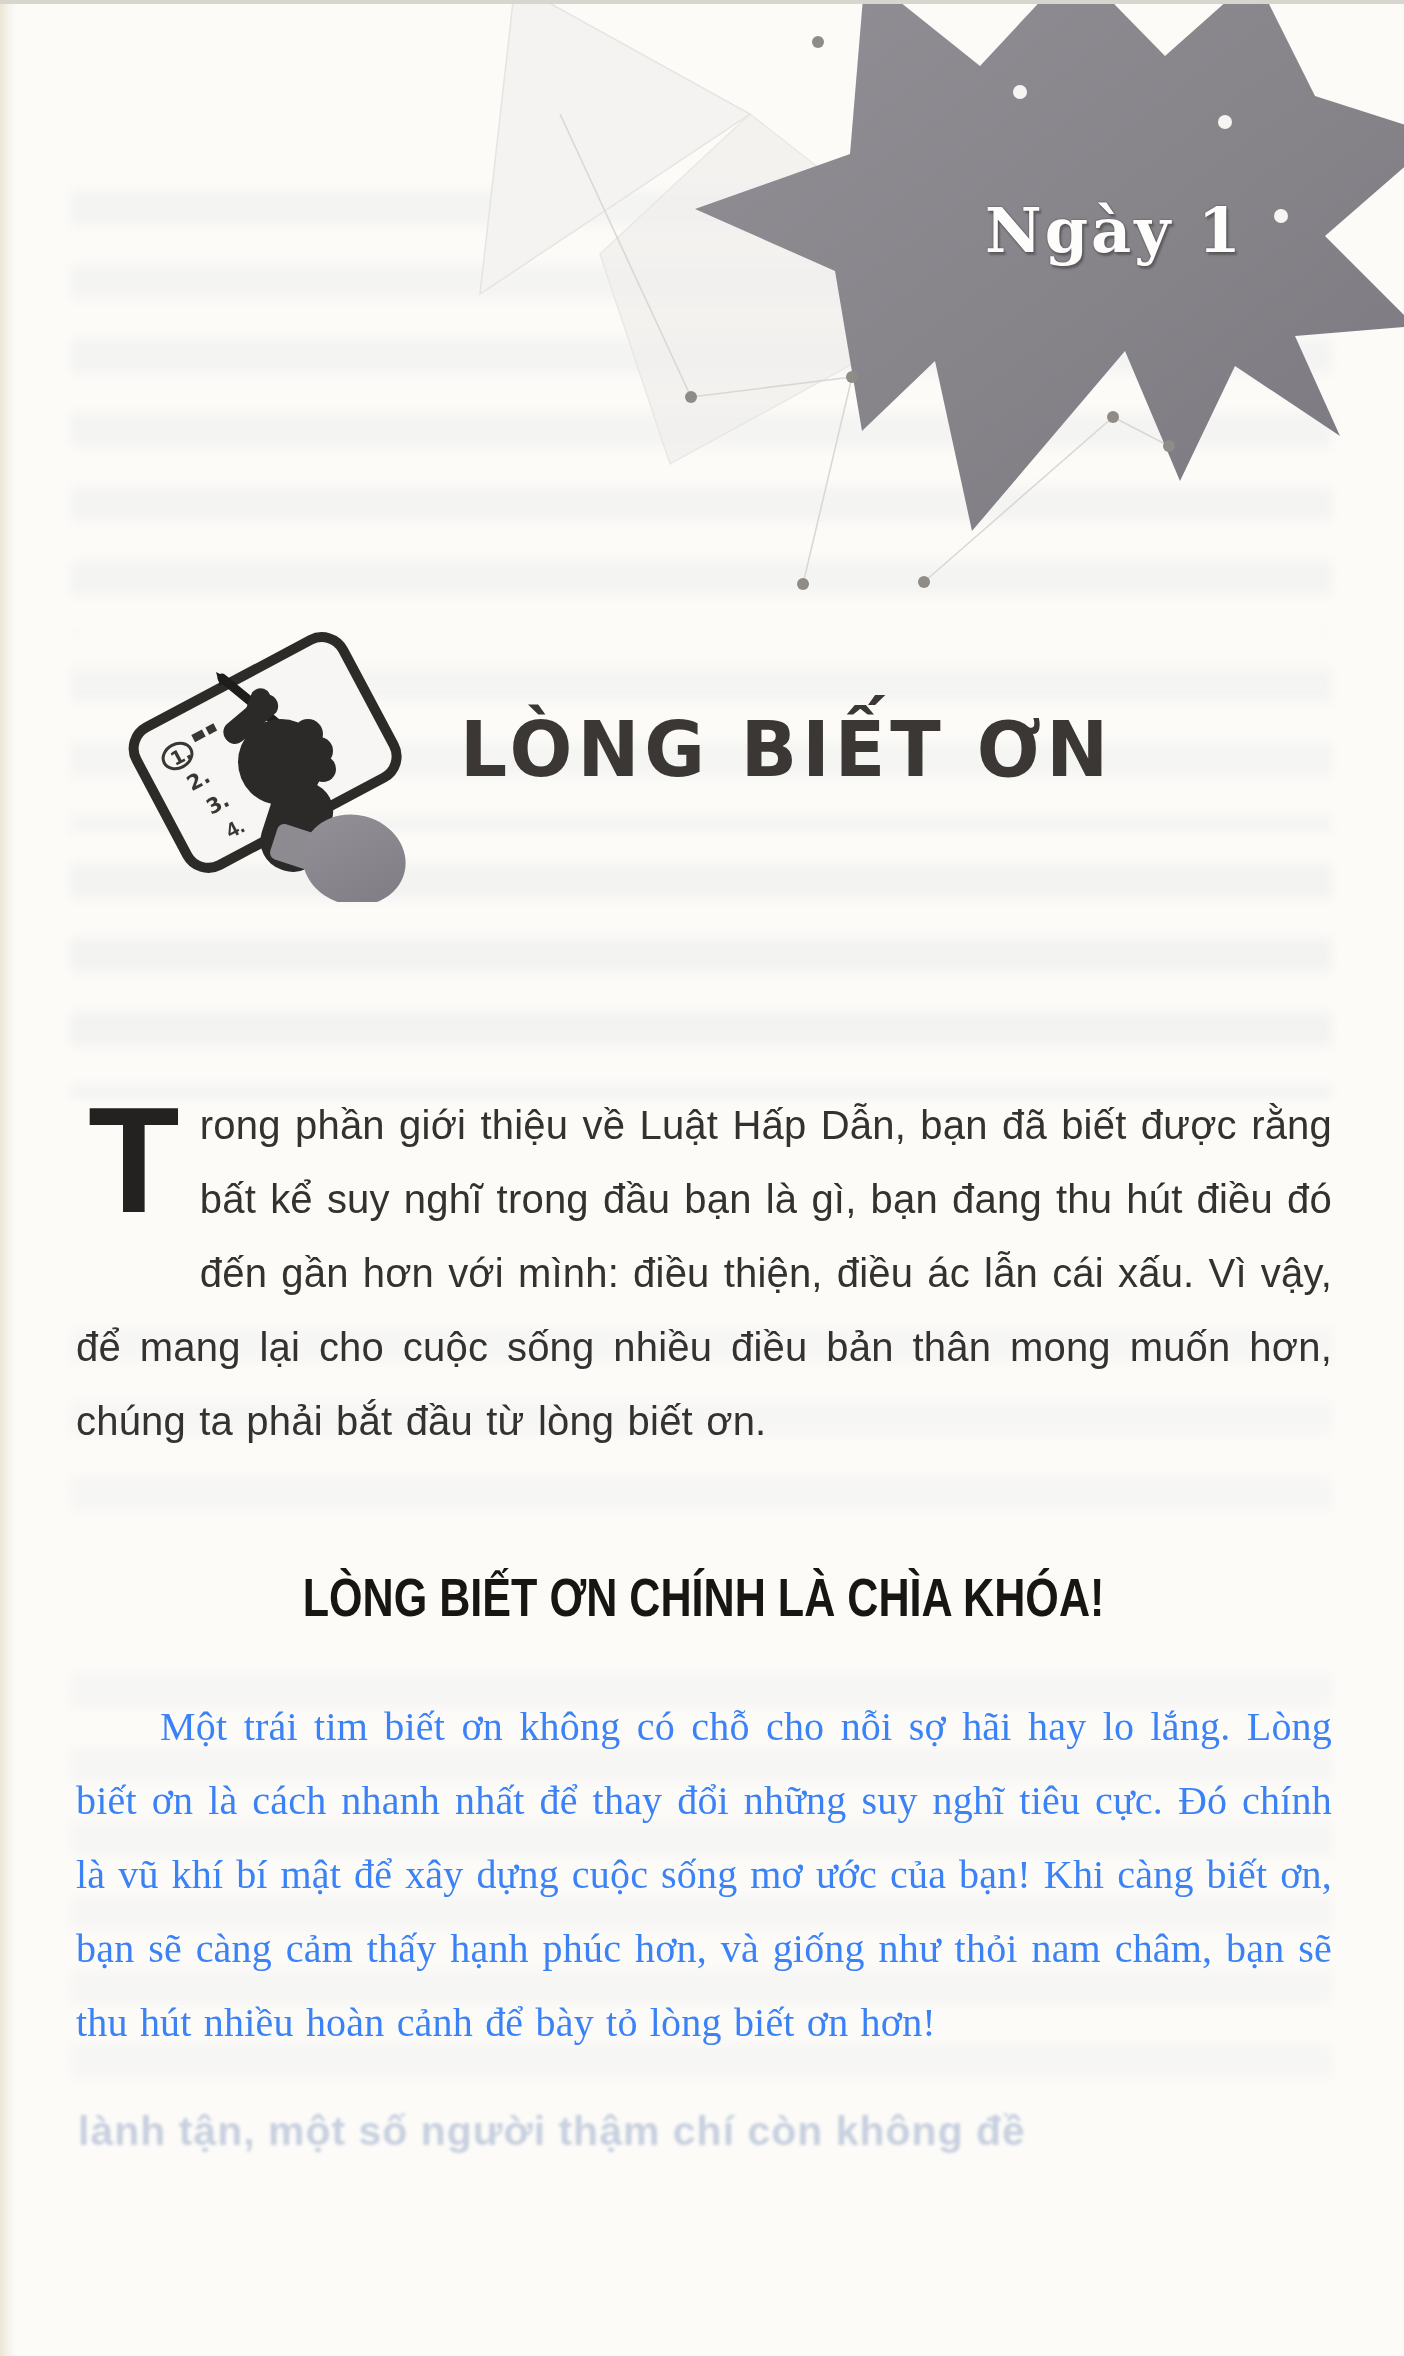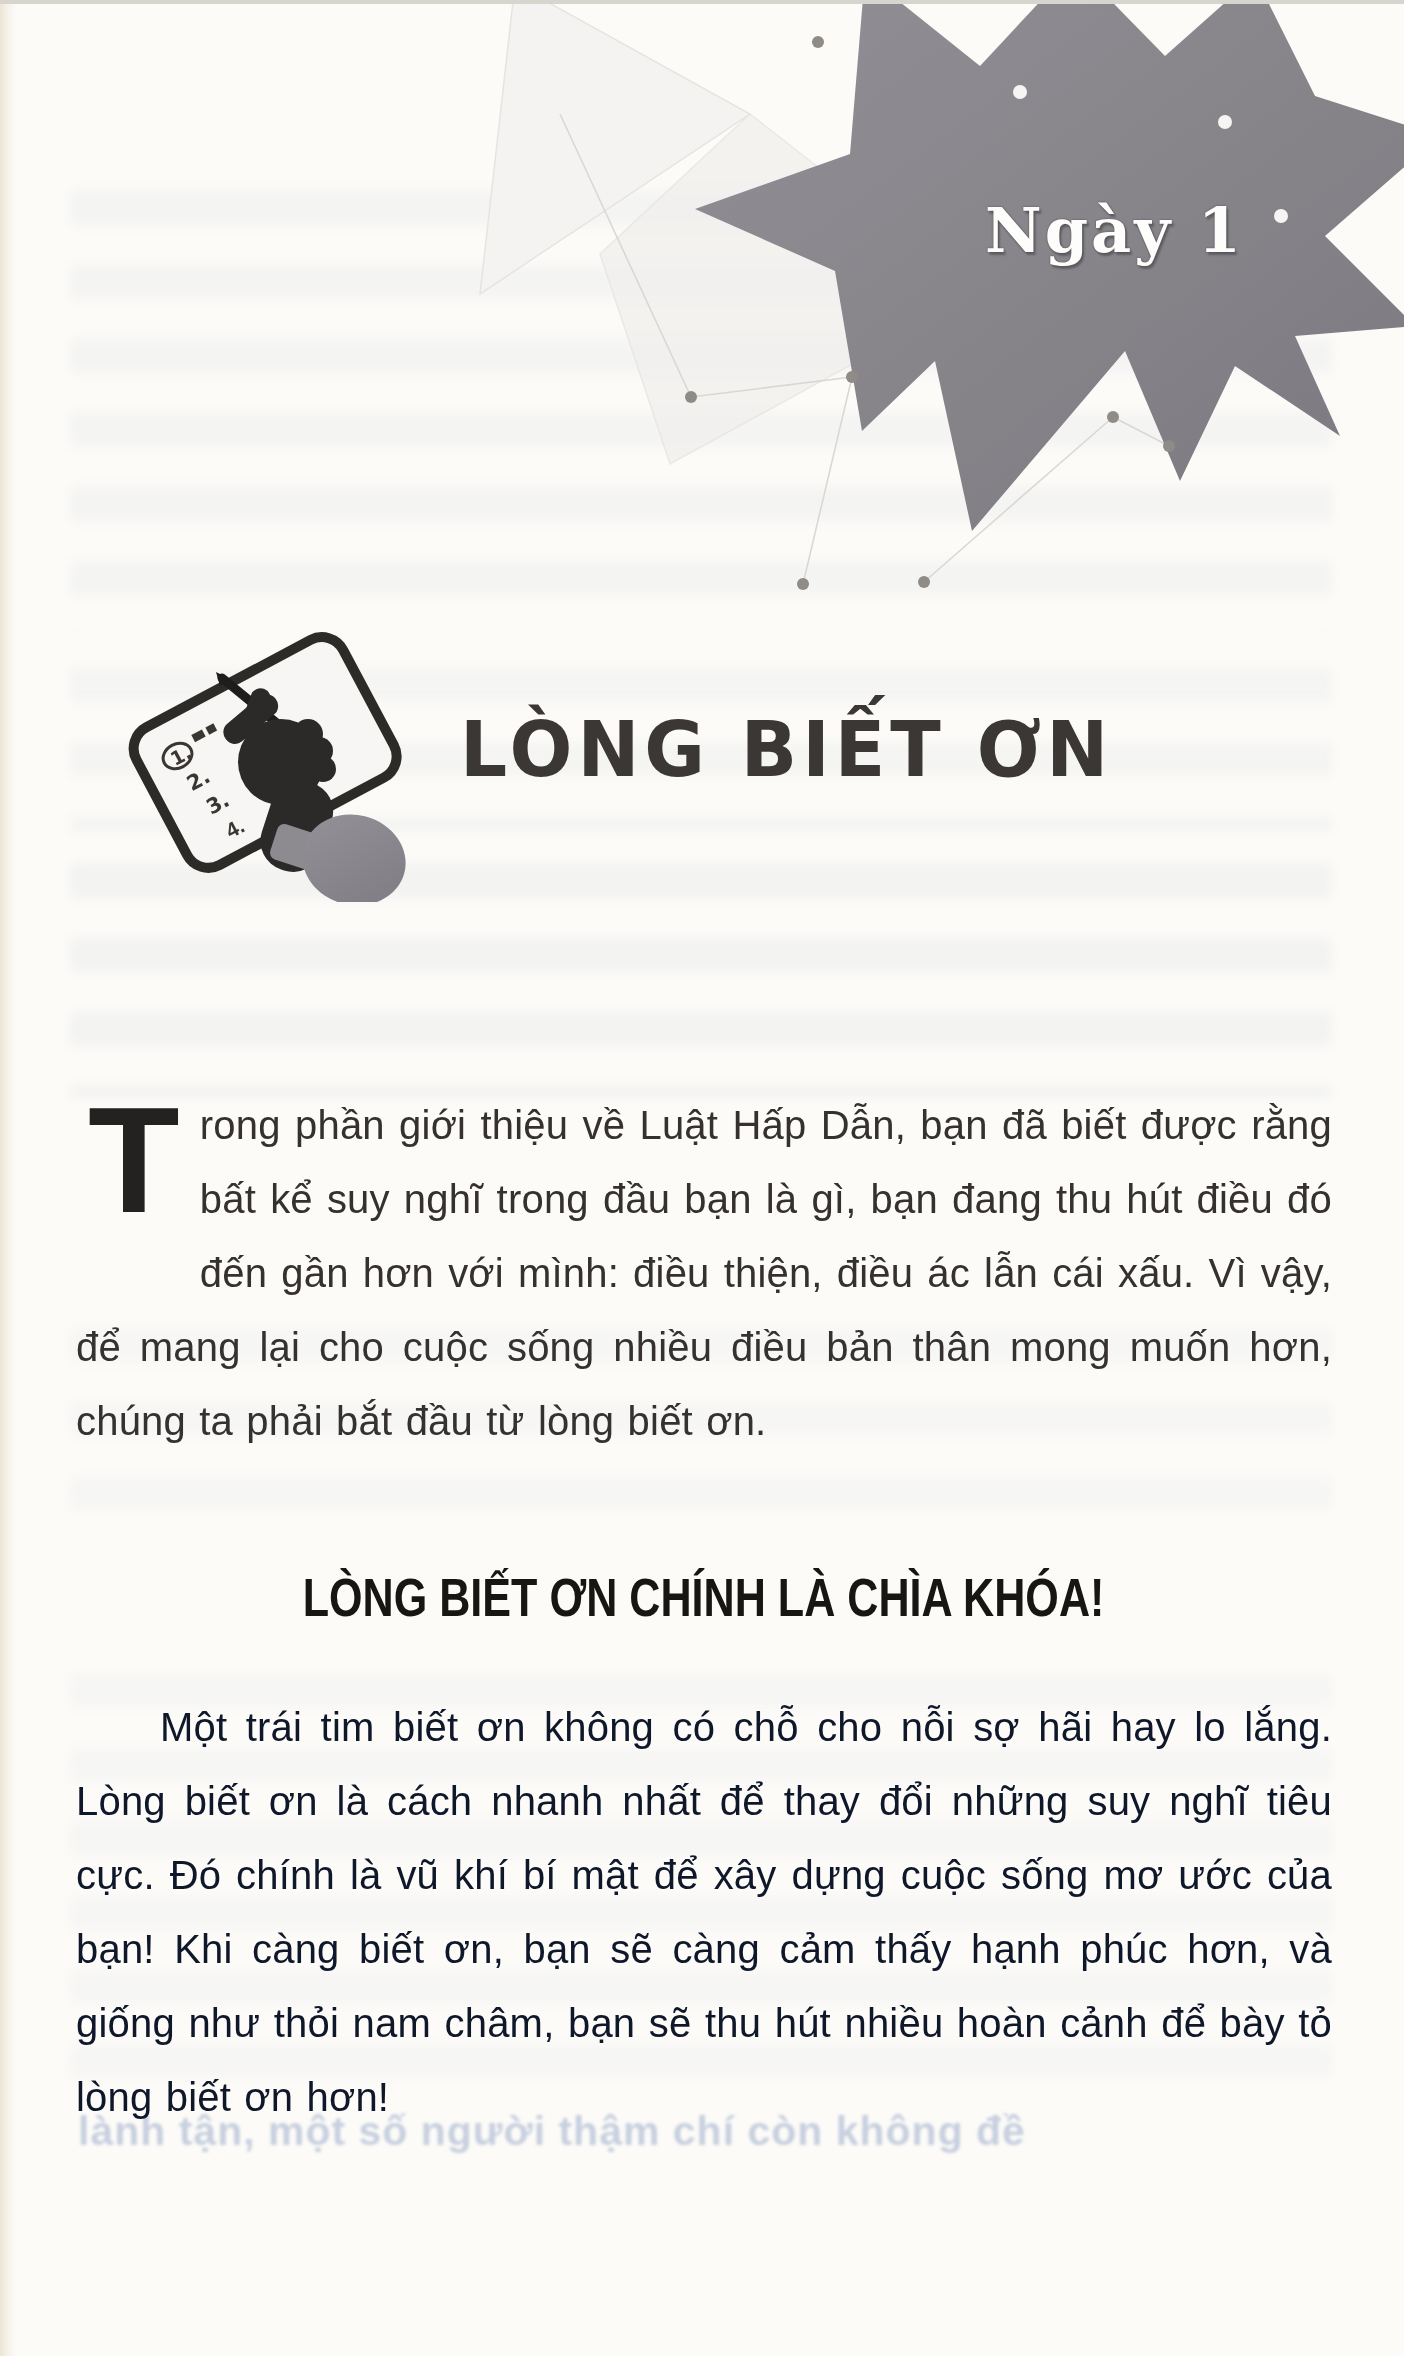--- a/index.html
+++ b/index.html
@@ -59,22 +59,23 @@
     text-align:center; padding-right:84px;
   }
   .section-heading{
     display:inline-block; font-family:"Liberation Sans", sans-serif;
     font-weight:800; font-size:49px; color:#181613; letter-spacing:0px;
     transform:scaleX(.88) scaleY(1.08); transform-origin:center; white-space:nowrap;
   }
   .section-body{
     position:absolute; left:76px; top:1686px; width:1256px; z-index:4;
     font-size:40px; line-height:74px; text-align:justify;
-    letter-spacing:.2px; word-spacing:2px; color:#0f172a;
+    letter-spacing:.2px; word-spacing:2px; color:#3b82f6;
     text-indent:84px;
+    font-family:Liberation Serif, serif;
   }
 </style>
 </head>
 <body>
 
 <div class="page">
 
   <div class="edge-left"></div>
 
   <div class="ghost g1"></div>

